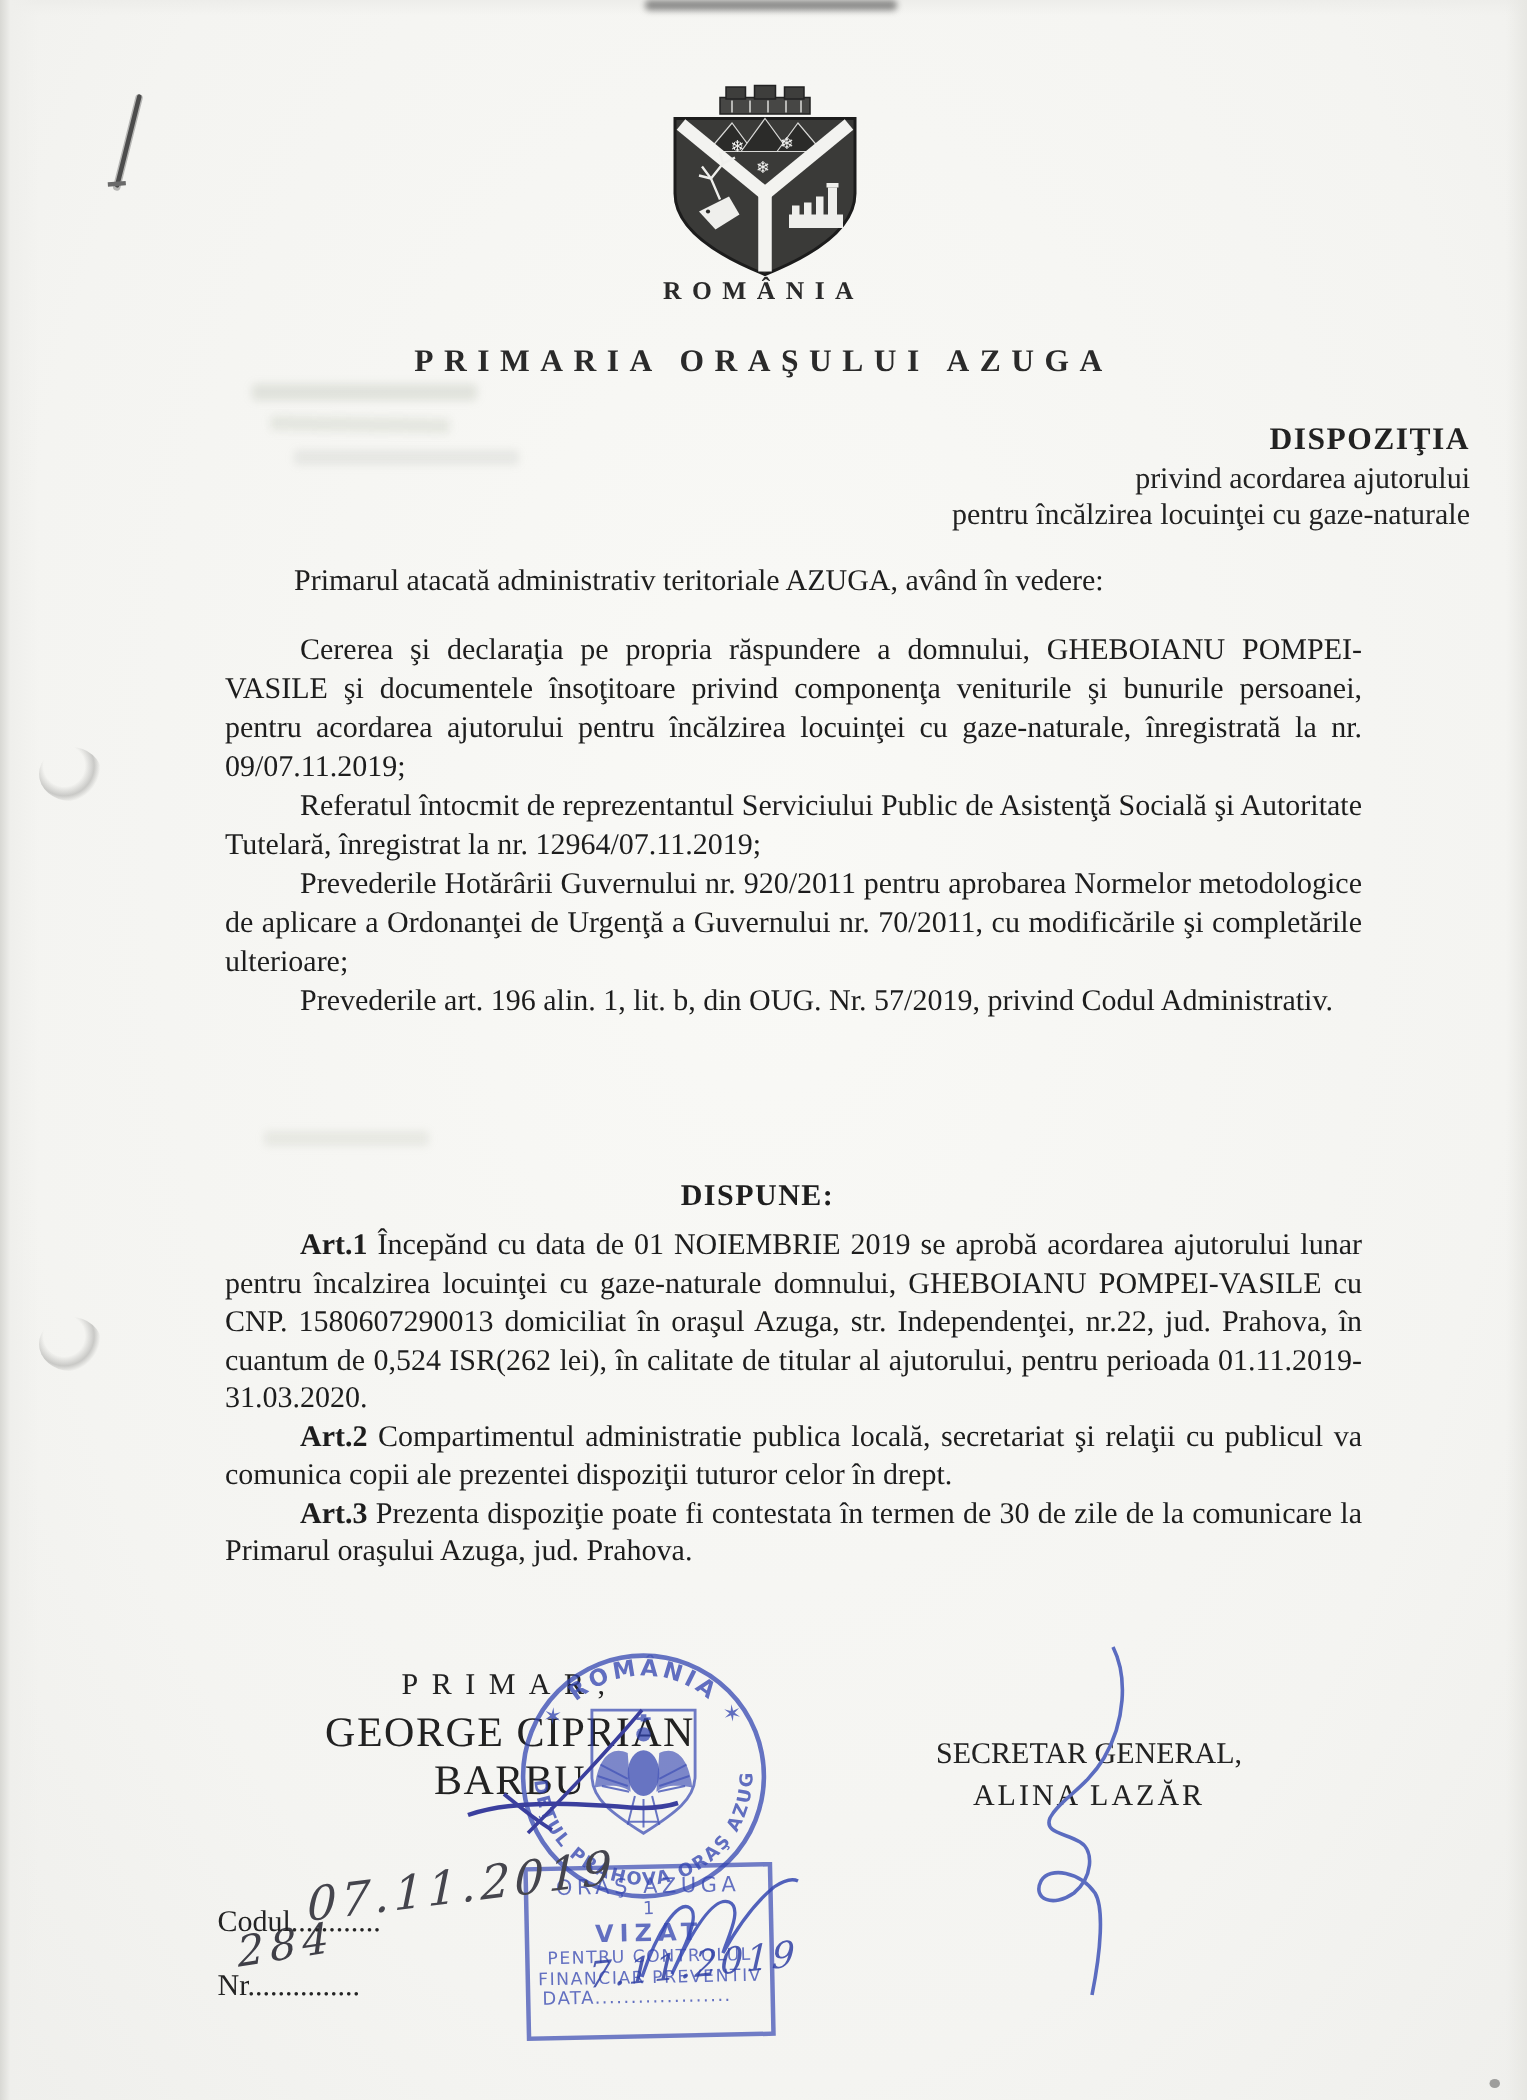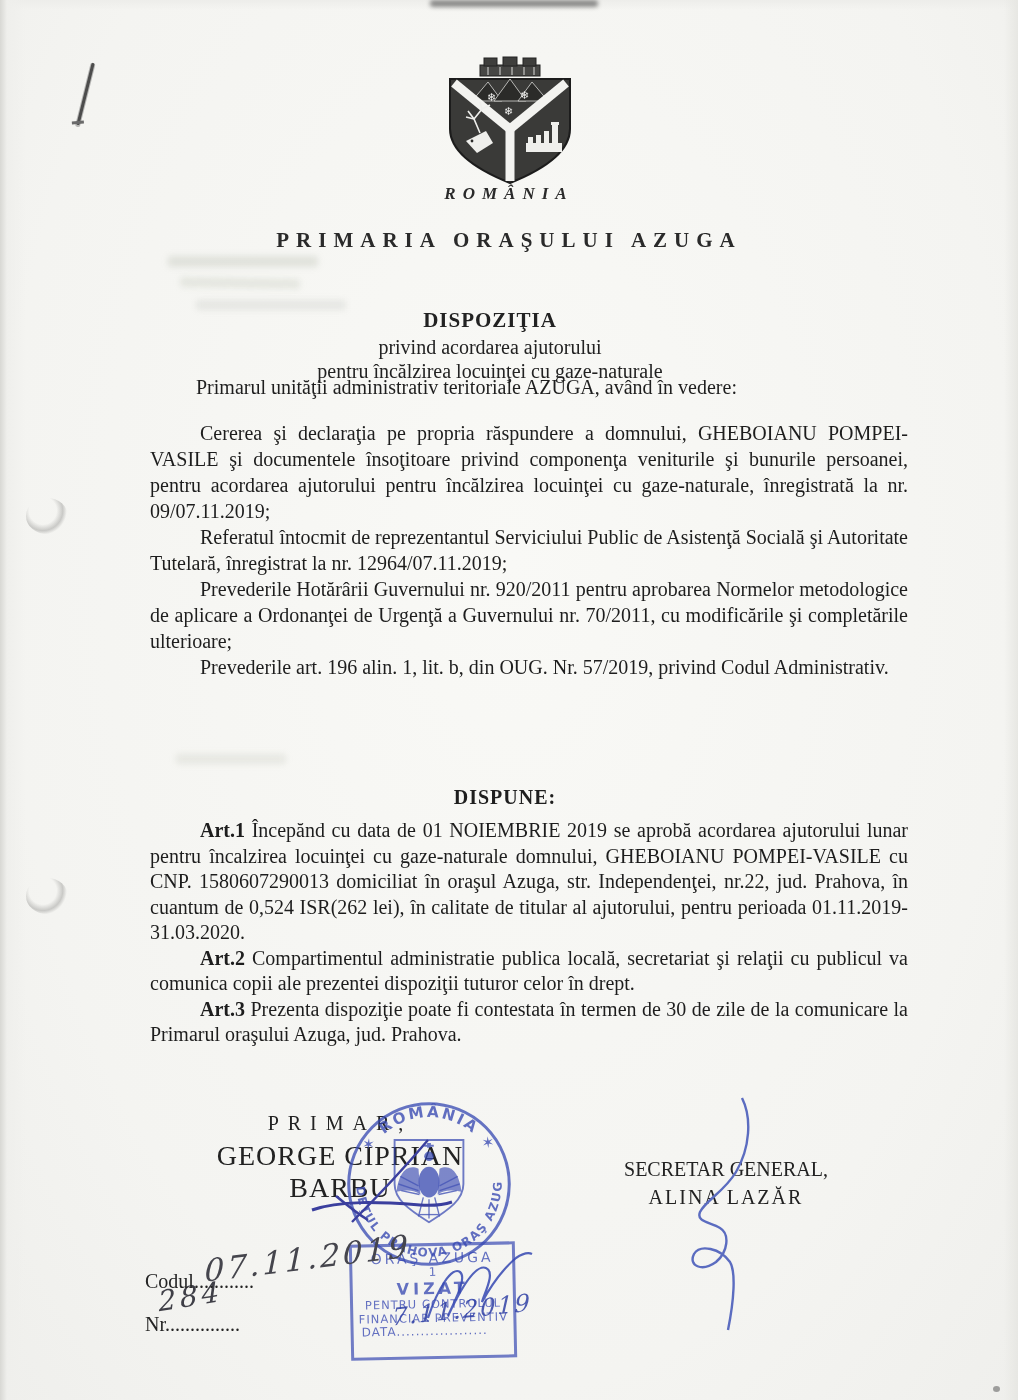--- a/index.html
+++ b/index.html
@@ -23,25 +23,25 @@
   .smudge{position:absolute;filter:blur(3px);border-radius:3px;}
   .sm1{left:168px;top:256px;width:150px;height:11px;background:rgba(125,140,115,.18);}
   .sm2{left:180px;top:278px;width:120px;height:10px;background:rgba(125,140,115,.15);transform:rotate(1deg);}
   .sm3{left:196px;top:300px;width:150px;height:10px;background:rgba(120,135,120,.13);}
   .sm4{left:176px;top:754px;width:110px;height:10px;background:rgba(140,150,130,.14);}
   .topstreak{position:absolute;left:430px;top:0;width:168px;height:7px;background:rgba(55,55,55,.55);filter:blur(2px);border-radius:3px;}
   .dotbr{position:absolute;left:993px;top:1386px;width:7px;height:6px;background:rgba(90,90,90,.55);border-radius:50%;filter:blur(.5px);}
   
   .coa{position:absolute;left:430px;top:55px;}
   .hdr{position:absolute;left:0;width:1018px;text-align:center;font-weight:bold;color:#2a2a2a;}
-  .hdr.l1{top:184px;font-size:17px;letter-spacing:7px;font-style:italic;}
+  .hdr.l1{top:184px;font-size:17px;letter-spacing:7px;}
   .hdr.l2{top:206px;font-size:18px;letter-spacing:6px;}
   .hdr.l3{top:228px;font-size:21px;letter-spacing:7px;}
   
-  .ttl{position:absolute;left:0;width:980px;text-align:center;color:#222;margin-top:28px;}
+  .ttl{position:absolute;left:0;width:980px;text-align:right;color:#222;}
   .ttl.m{top:280px;font-size:21px;font-weight:bold;letter-spacing:1px;}
   .ttl.s1{top:308px;font-size:20px;}
   .ttl.s2{top:332px;font-size:20px;}
   
   .intro{position:absolute;left:150px;top:376px;width:760px;font-size:20px;}
   .intro span{padding-left:46px;}
   .block{position:absolute;left:150px;width:758px;font-size:20px;line-height:26px;text-align:justify;color:#1d1d1d;}
   .recitals{top:420px;}
   .articles{top:818px;line-height:25.5px;}
   .block p{margin:0;text-indent:50px;}
@@ -150,21 +150,21 @@
     </g>
   </svg>
 
   <div class="hdr l1">ROMÂNIA</div>
   <div class="hdr l3">PRIMARIA ORAŞULUI AZUGA</div>
 
   <div class="ttl m">DISPOZIŢIA</div>
   <div class="ttl s1">privind acordarea ajutorului</div>
   <div class="ttl s2">pentru încălzirea locuinţei cu gaze-naturale</div>
 
-  <div class="intro"><span>Primarul unităţii administrativ teritoriale  AZUGA, având în vedere:</span></div>
+  <div class="intro"><span>Primarul atacată administrativ teritoriale  AZUGA, având în vedere:</span></div>
 
   <div class="block recitals">
     <p>Cererea şi declaraţia pe propria răspundere a  domnului, GHEBOIANU POMPEI-VASILE  şi documentele însoţitoare privind componenţa veniturile şi bunurile  persoanei, pentru acordarea ajutorului pentru încălzirea locuinţei cu gaze-naturale, înregistrată la nr. 09/07.11.2019;</p>
     <p>Referatul întocmit de reprezentantul Serviciului  Public de Asistenţă Socială şi Autoritate  Tutelară, înregistrat la nr. 12964/07.11.2019;</p>
     <p>Prevederile Hotărârii Guvernului nr. 920/2011 pentru aprobarea  Normelor metodologice de aplicare a Ordonanţei de Urgenţă a Guvernului  nr. 70/2011, cu  modificările şi completările ulterioare;</p>
     <p>Prevederile art. 196 alin. 1, lit. b, din  OUG. Nr. 57/2019, privind Codul Administrativ.</p>
   </div>
 
   <div class="dispune">DISPUNE:</div>
 

